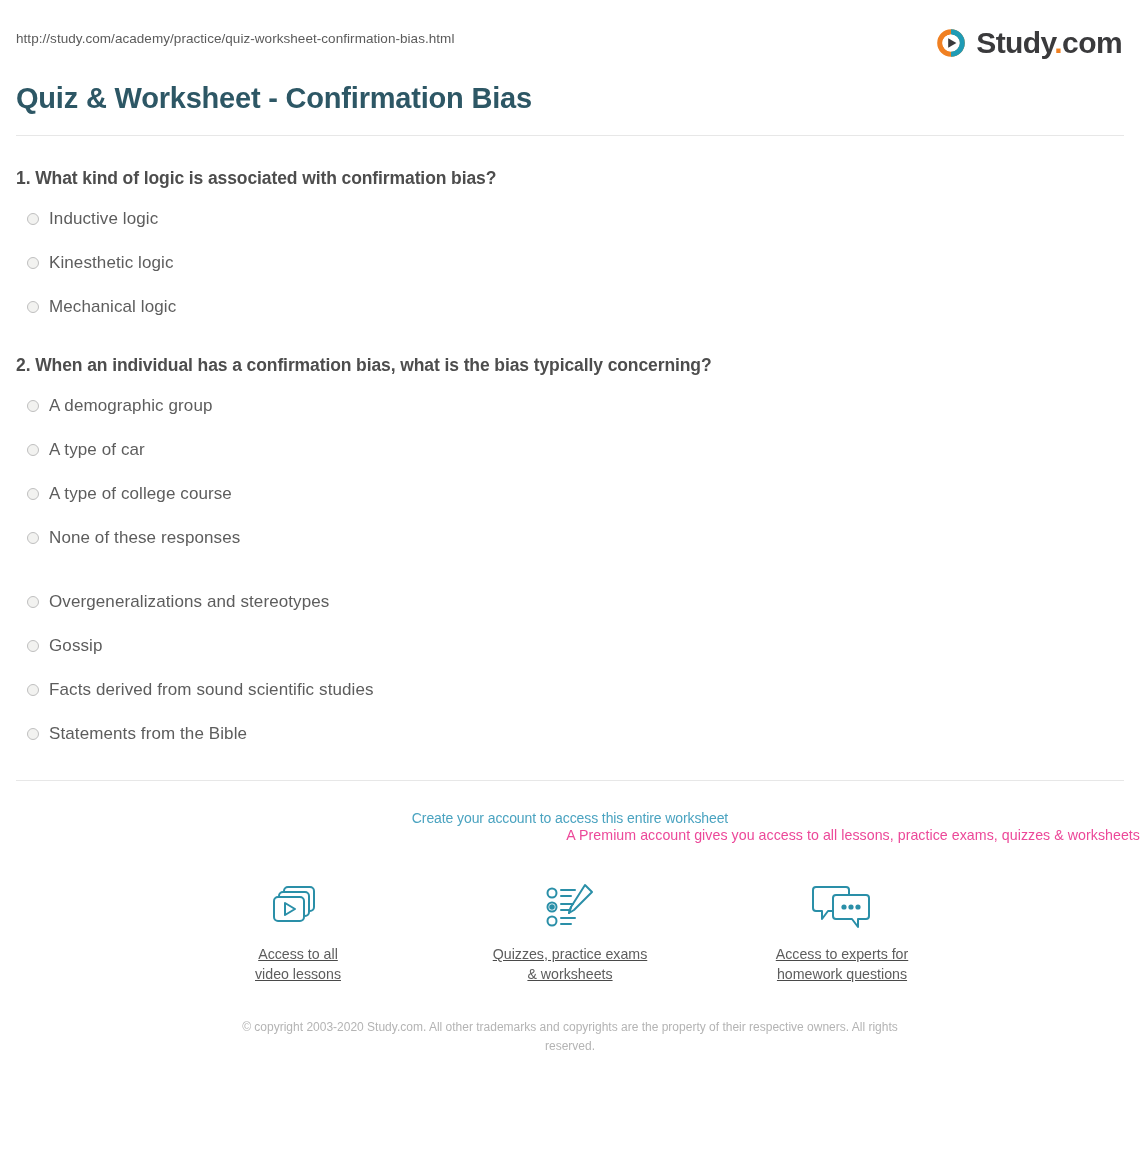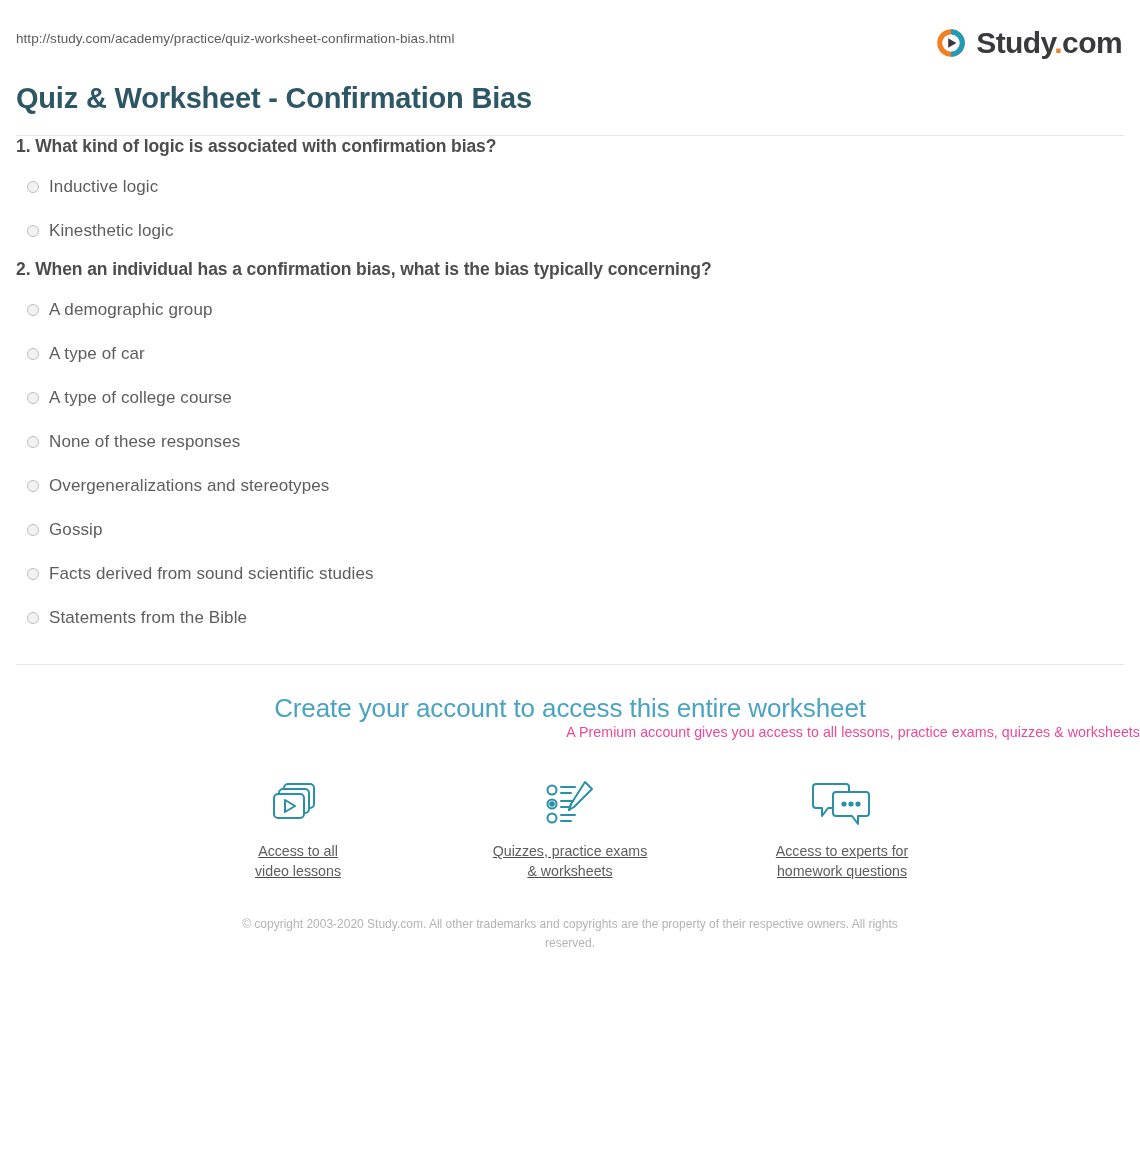--- a/index.html
+++ b/index.html
@@ -66,20 +66,21 @@
     height: 1px;
     background: #e7e7e7;
     margin: 20px 16px 0 16px;
   }
 
   
   .quiz-body {
     padding: 0 16px;
   }
   .question-block {
+    margin-top: 32px;
   }
   .question-text {
     font-size: 17.5px;
     font-weight: 700;
     color: #4d4d4d;
     letter-spacing: -0.1px;
     margin: 0 0 14px 0;
   }
   .answer-list {
     list-style: none;
@@ -112,21 +113,21 @@
   .cta-rule {
     height: 1px;
     background: #e7e7e7;
     margin: 30px 16px 0 16px;
   }
   .cta-section {
     text-align: center;
     padding-top: 28px;
   }
   .cta-heading {
-    font-size: 26px;
+    font-size: 14px;
     color: #4aa3c0;
     font-weight: 400;
     margin: 0 0 8px 0;
     letter-spacing: -0.1px;
   }
   .cta-sub {
     font-size: 14.2px;
     color: #ec4899;
     margin: 0;
     letter-spacing: 0.05px;
@@ -195,20 +196,24 @@
   <div class="question-block">
     <p class="question-text">1. What kind of logic is associated with confirmation bias?</p>
     <ul class="answer-list">
       <li class="answer-item">
         <span class="radio-dot"></span>
         <span class="answer-label">Inductive logic</span>
       </li>
       <li class="answer-item">
         <span class="radio-dot"></span>
         <span class="answer-label">Kinesthetic logic</span>
+      </li>
+      <li class="answer-item">
+        <span class="radio-dot"></span>
+        <span class="answer-label">Mechanical logic</span>
       </li>
     </ul>
   </div>
 
   <div class="question-block">
     <p class="question-text">2. When an individual has a confirmation bias, what is the bias typically concerning?</p>
     <ul class="answer-list">
       <li class="answer-item">
         <span class="radio-dot"></span>
         <span class="answer-label">A demographic group</span>

